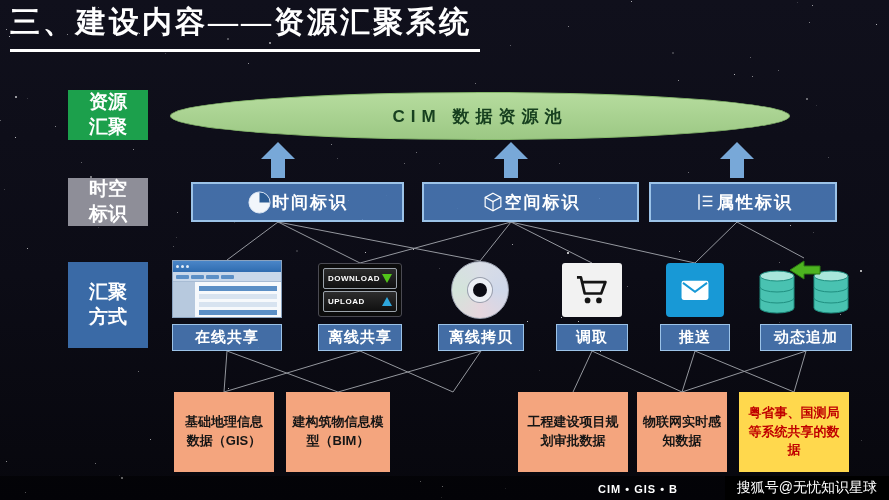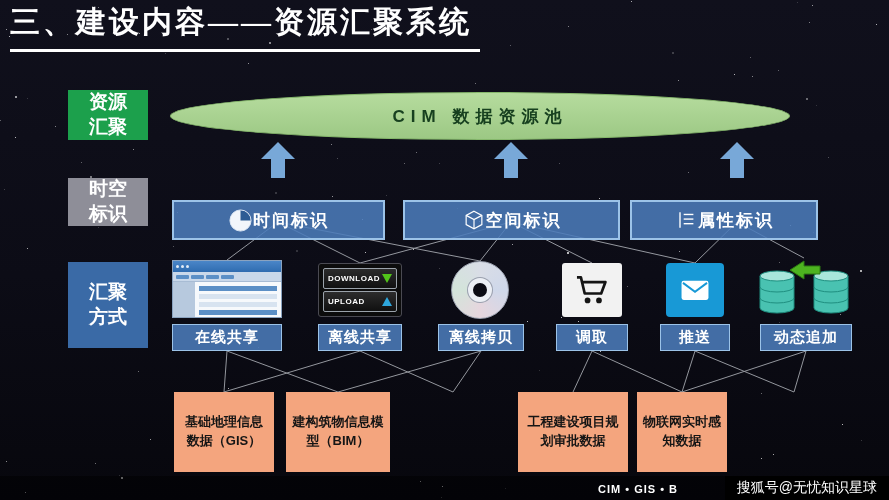--- a/index.html
+++ b/index.html
@@ -20,23 +20,23 @@
   .lbl-green{top:90px;height:50px;background:#1ca04c;}
   .lbl-gray{top:178px;height:48px;background:#8e8e98;}
   .lbl-blue{top:262px;height:86px;background:#3a6aa6;}
   .lbl-purple{top:392px;height:80px;background:#7a7090;}
 
   .pool{position:absolute;left:170px;top:92px;width:620px;height:48px;border-radius:50%;
     background:linear-gradient(180deg,#b6dc9e,#9cc884);border:1px solid #86b86c;
     display:flex;align-items:center;justify-content:center;color:#17401f;
     font-weight:bold;font-size:17px;letter-spacing:6px;box-sizing:border-box;}
 
-  .tag{position:absolute;top:200px;height:40px;background:rgba(75,123,185,.88);
+  .tag{position:absolute;top:182px;height:40px;background:rgba(75,123,185,.88);
     border:2px solid #9cc3e8;box-sizing:border-box;display:flex;align-items:center;
-    justify-content:center;gap:0;color:#fff;font-weight:bold;font-size:17px;letter-spacing:2px;}
+    justify-content:center;gap:0;color:#fff;font-weight:bold;font-size:17px;letter-spacing:2px;margin-left:19px;}
   .tag-icon{display:flex;align-items:center;}
 
   
   .browser{position:absolute;left:172px;top:260px;width:110px;height:58px;background:#e8eef6;
     border:1px solid #8aa3c0;box-sizing:border-box;overflow:hidden;}
   .b-head{height:11px;background:linear-gradient(#4a86c8,#2f6cb0);display:flex;align-items:center;gap:2px;padding:0 3px;}
   .b-dot{width:3px;height:3px;border-radius:50%;background:#fff;opacity:.85;}
   .b-bar{height:9px;background:#c9d8ea;border-bottom:1px solid #a8bcd4;display:flex;gap:2px;align-items:center;padding:0 3px;}
   .b-pill{width:13px;height:4px;background:#5b8fc6;border-radius:1px;}
   .b-body{display:flex;height:36px;}
@@ -380,18 +380,21 @@
     </div>
     <div class="src" style="left:286px;width:104px;">
       <span>建构筑物信息模型（BIM）</span>
     </div>
     <div class="src" style="left:518px;width:110px;">
       <span>工程建设项目规划审批数据</span>
     </div>
     <div class="src" style="left:637px;width:90px;">
       <span>物联网实时感知数据</span>
     </div>
+    <div class="src highlight" style="left:739px;width:110px;">
+      <span>粤省事、国测局等系统共享的数据</span>
+    </div>
   </div>
 
   <div class="bottom-strip"></div>
   <div class="caption">CIM • GIS • B</div>
   <div class="watermark">搜狐号@无忧知识星球</div>
 </div>
 
 </body></html>

